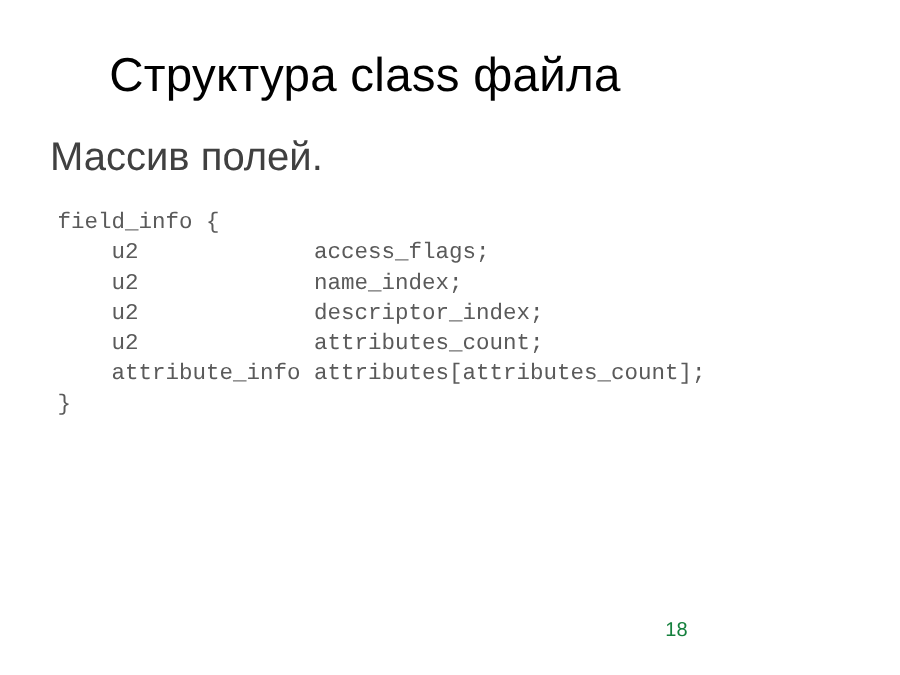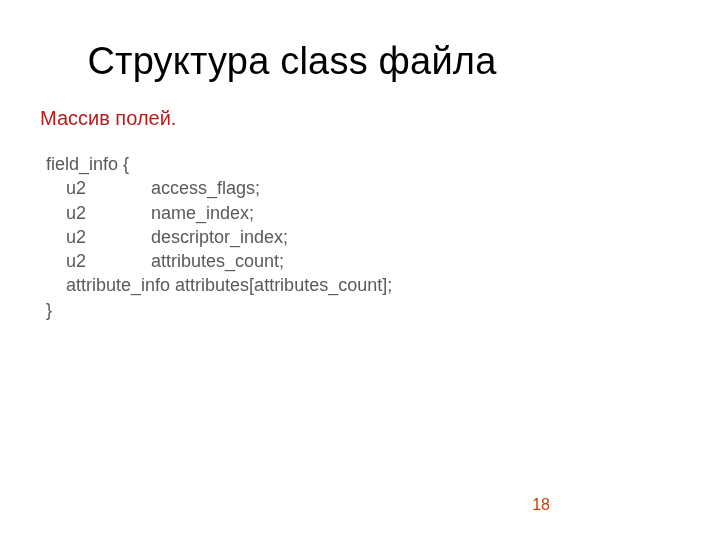--- a/index.html
+++ b/index.html
@@ -28,40 +28,40 @@
     color: #000000;
     letter-spacing: 0.2px;
   }
   .subtitle {
     font-size: 24px;
     font-weight: 700;
     margin: 0 0 26px 4px;
     color: #000000;
   }
   .paragraph {
-    font-size: 20px;
+    font-size: 32px;
     font-weight: 400;
     margin: 0 0 22px 4px;
-    color: #b91c1c;
+    color: #404040;
   }
   .code {
-    font-family: Liberation Sans, sans-serif;
+    font-family: Liberation Mono, monospace;
     font-size: 18px;
     line-height: 1.35;
     color: #5a5a5a;
     white-space: pre;
     margin-left: 10px;
     margin-top: 20px;
   }
   .page-number {
     position: absolute;
     right: 34px;
     bottom: 26px;
     font-size: 16px;
-    color: #c2410c;
+    color: #15803d;
   }
 </style>
 </head>
 <body>
 
 <div class="slide">
 
   <h1 class="title">Структура class файла</h1>
 
 

